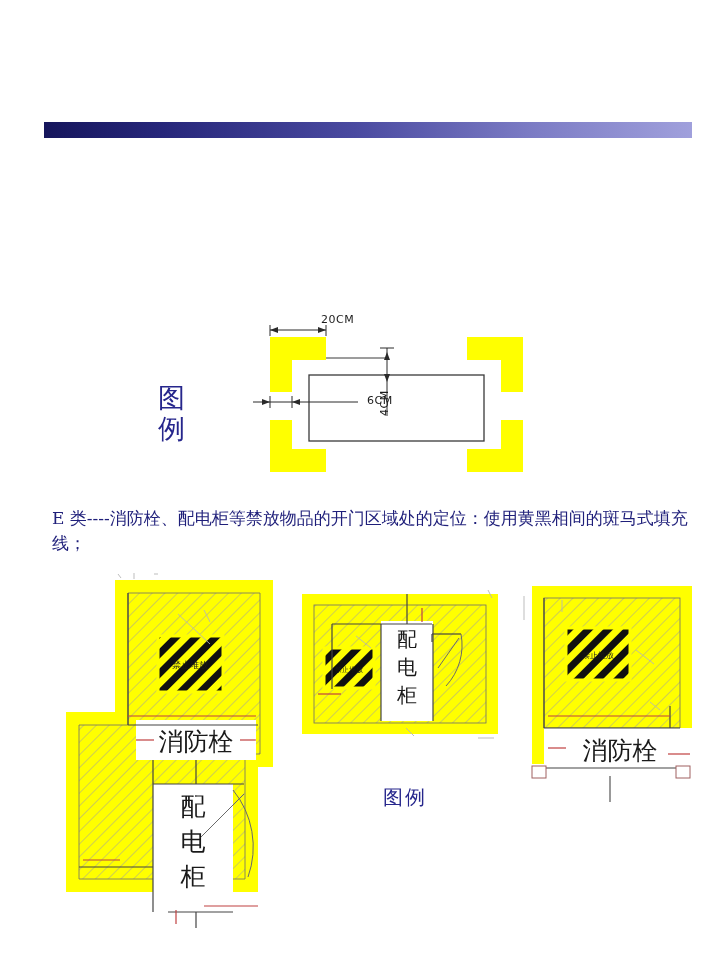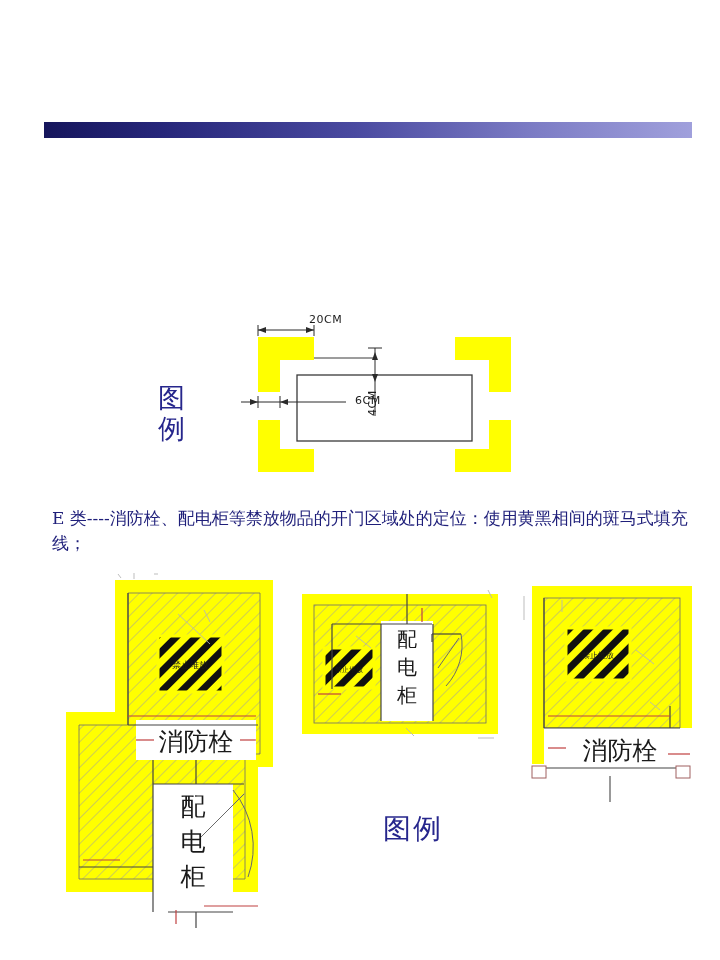--- a/index.html
+++ b/index.html
@@ -22,21 +22,21 @@
     left: 44px;
     top: 122px;
     width: 648px;
     height: 16px;
     background: linear-gradient(to right, #16165c 0%, #26267a 18%, #4a4aa0 48%, #7b7bc4 75%, #a0a0dc 100%);
   }
 
   
   .diagram-corner {
     position: absolute;
-    left: 236px;
+    left: 248px;
     top: 312px;
     width: 300px;
     height: 170px;
   }
   .legend-vertical {
     position: absolute;
     left: 158px;
     top: 382px;
     width: 60px;
     font-size: 27px;
@@ -73,22 +73,22 @@
 
   
   .plan {
     position: absolute;
   }
   .plan svg { display: block; }
 
   .legend-horizontal {
     position: absolute;
     left: 383px;
-    top: 810px;
-    font-size: 28px;
+    top: 784px;
+    font-size: 20px;
     color: #26268c;
     font-family: "DejaVu Serif", serif;
     letter-spacing: 2px;
   }
 
   .cjk-label {
     font-family: "DejaVu Serif", serif;
     fill: #191919;
   }
 </style>

